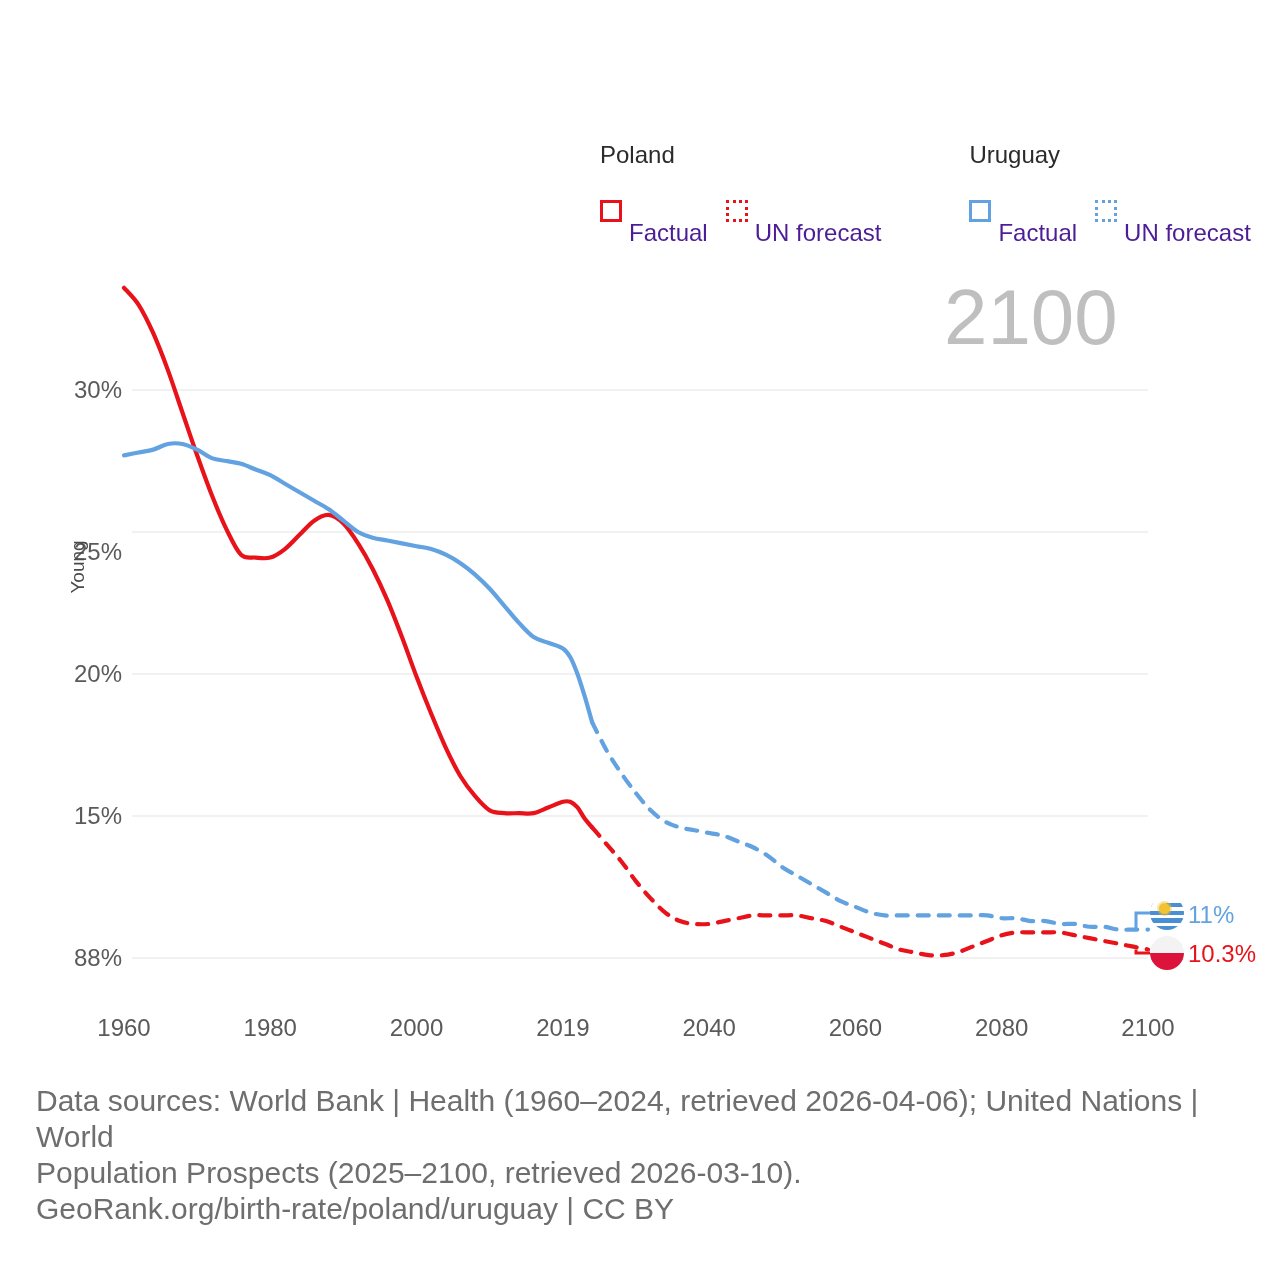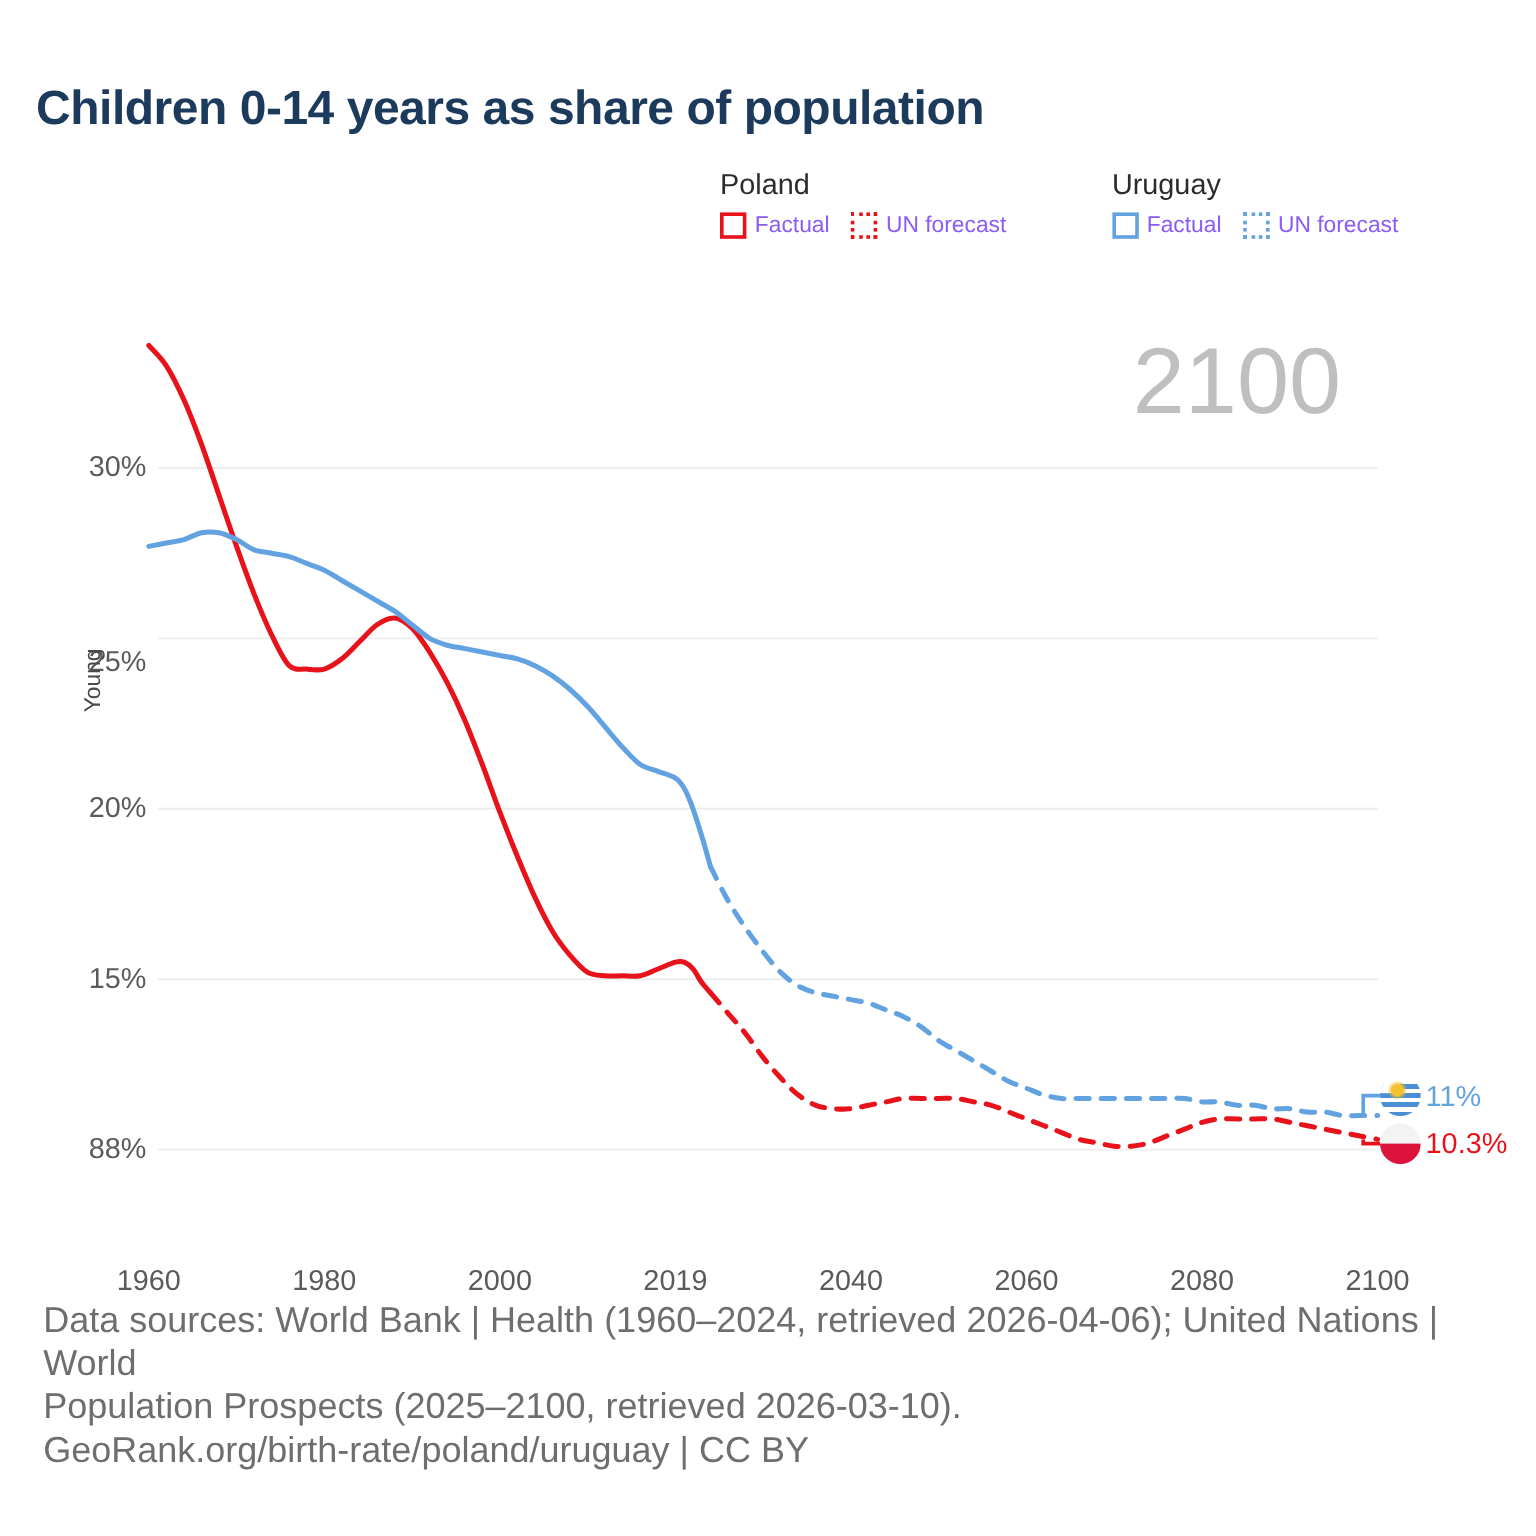--- a/index.html
+++ b/index.html
@@ -21,42 +21,42 @@
   .legend{position:absolute;left:600px;top:140px;display:flex;gap:88px;align-items:flex-start;}
   .legend-group{display:flex;flex-direction:column;gap:4px;}
   .legend-country{font-size:24px;color:#2b2b2b;line-height:30px;}
   .legend-items{display:flex;gap:18px;align-items:center;}
   .legend-item{display:flex;align-items:center;gap:7px;}
   .swatch{width:22px;height:22px;box-sizing:border-box;background:transparent;}
   .sw-solid-red{border:3px solid #e8121a;}
   .sw-dot-red{border:3px dotted #e8121a;}
   .sw-solid-blue{border:3px solid #63a2e0;}
   .sw-dot-blue{border:3px dotted #63a2e0;}
-  .legend-label{font-size:19px;color:#8b5cf6;line-height:28px;white-space:nowrap;}
+  .legend-label{font-size:24px;color:#4c1d95;line-height:28px;white-space:nowrap;margin-top:45px;}
 
   
   .watermark{
     position:absolute;left:944px;top:272px;
     font-size:78px;font-weight:400;color:#bfbfbf;letter-spacing:0px;
   }
   .plot{position:absolute;left:0;top:0;width:1280px;height:1280px;}
 
   .ylabel{
     position:absolute;left:-2px;top:556px;width:160px;text-align:center;
     transform:rotate(-90deg);transform-origin:50% 50%;
     font-size:19px;color:#4a4a4a;
   }
   .ytick{
     position:absolute;right:0;width:100px;text-align:right;
     font-size:24px;color:#5a5a5a;transform:translateY(-14px);
   }
   .yticks{position:absolute;left:30px;top:0;width:92px;height:1280px;}
   .xtick{
     position:absolute;width:120px;text-align:center;
-    font-size:24px;color:#5a5a5a;top:1014px;margin-top:40px;
+    font-size:24px;color:#5a5a5a;top:1014px;
   }
 
   .endlabel{position:absolute;font-size:24px;white-space:nowrap;}
   .endlabel.uy{color:#63a2e0;left:1188px;top:901px;text-align:right;}
   .endlabel.pl{color:#e8121a;left:1188px;top:940px;}
   .flag{position:absolute;width:34px;height:34px;border-radius:50%;overflow:hidden;}
   .flag.uy{left:1150px;top:896px;background:#fff;}
   .flag.pl{left:1150px;top:936px;background:#fff;}
   .uy-stripes{position:absolute;inset:0;background:
      linear-gradient(to bottom,
@@ -70,21 +70,20 @@
 
   
   .footer{position:absolute;left:36px;top:1083px;width:1180px;}
   .footer div{font-size:30px;color:#6e6e6e;line-height:36px;}
 </style>
 </head>
 <body>
 
 <div id="root">
 
-  <div class="title">Children 0-14 years as share of population</div>
 
   <div class="legend">
     <div class="legend-group">
       <div class="legend-country">Poland</div>
       <div class="legend-items">
         <div class="legend-item">
           <span class="swatch sw-solid-red"></span>
           <span class="legend-label">Factual</span>
         </div>
         <div class="legend-item">

